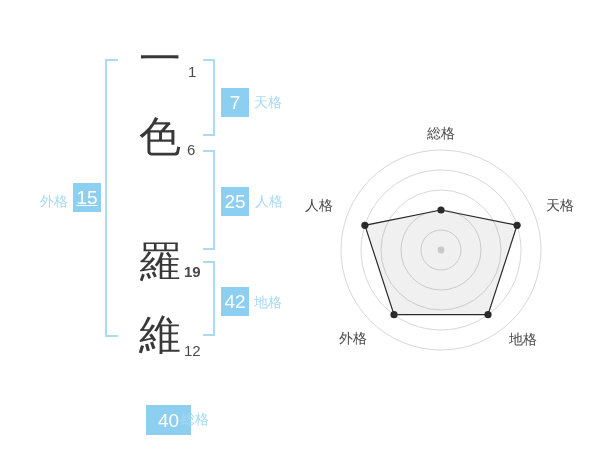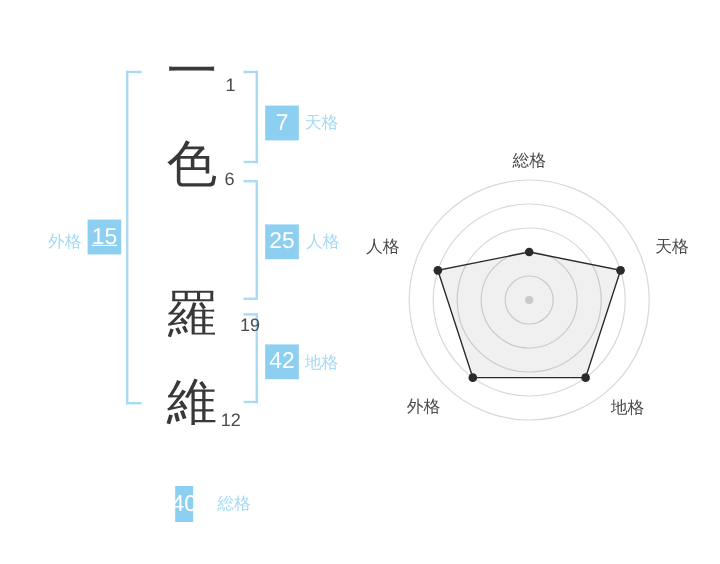--- a/index.html
+++ b/index.html
@@ -40,36 +40,36 @@
 
   <div class="bracket right" style="left:203px;top:261px;height:71px;"></div>
 
   <div class="kanji" style="left:138px;top:38px;">一</div>
   <div class="kanji" style="left:138px;top:116px;">色</div>
   <div class="kanji" style="left:138px;top:241px;">羅</div>
   <div class="kanji" style="left:138px;top:314px;">維</div>
 
   <div class="strokenum" style="left:188px;top:64px;">1</div>
   <div class="strokenum" style="left:187px;top:142px;">6</div>
-  <div class="strokenum" style="left:200px;top:264px;">19</div>
+  <div class="strokenum" style="left:184px;top:264px;font-weight:bold;">19</div>
   <div class="strokenum" style="left:184px;top:343px;">12</div>
 
   <div class="valbox" style="left:221px;top:88px;">7</div>
   <div class="vallabel" style="left:254px;top:95px;">天格</div>
 
   <div class="valbox" style="left:221px;top:187px;">25</div>
   <div class="vallabel" style="left:255px;top:194px;">人格</div>
 
   <div class="valbox" style="left:73px;top:183px;text-decoration:underline;">15</div>
   <div class="vallabel" style="left:40px;top:194px;">外格</div>
 
   <div class="valbox" style="left:221px;top:287px;">42</div>
   <div class="vallabel" style="left:254px;top:295px;">地格</div>
 
-  <div class="valbox" style="left:146px;top:405px;width:15px;height:30px;">40</div>
+  <div class="valbox" style="left:146px;top:405px;width:45px;height:30px;">40</div>
   <div class="vallabel" style="left:181px;top:412px;">総格</div>
 
   <div id="radar-wrap">
     <svg id="radar" width="300" height="280" viewBox="0 0 300 280">
         <circle cx="141" cy="150" r="20" fill="none" stroke="#d8d8d8" stroke-width="1"></circle>
         <circle cx="141" cy="150" r="40" fill="none" stroke="#d8d8d8" stroke-width="1"></circle>
         <circle cx="141" cy="150" r="60" fill="none" stroke="#d8d8d8" stroke-width="1"></circle>
         <circle cx="141" cy="150" r="80" fill="none" stroke="#d8d8d8" stroke-width="1"></circle>
         <circle cx="141" cy="150" r="100" fill="none" stroke="#d8d8d8" stroke-width="1"></circle>
         <polygon points="141.0,110.0 217.1,125.3 188.0,214.7 94.0,214.7 64.9,125.3" fill="rgba(0,0,0,0.06)" stroke="#2a2a2a" stroke-width="1.2"></polygon>

